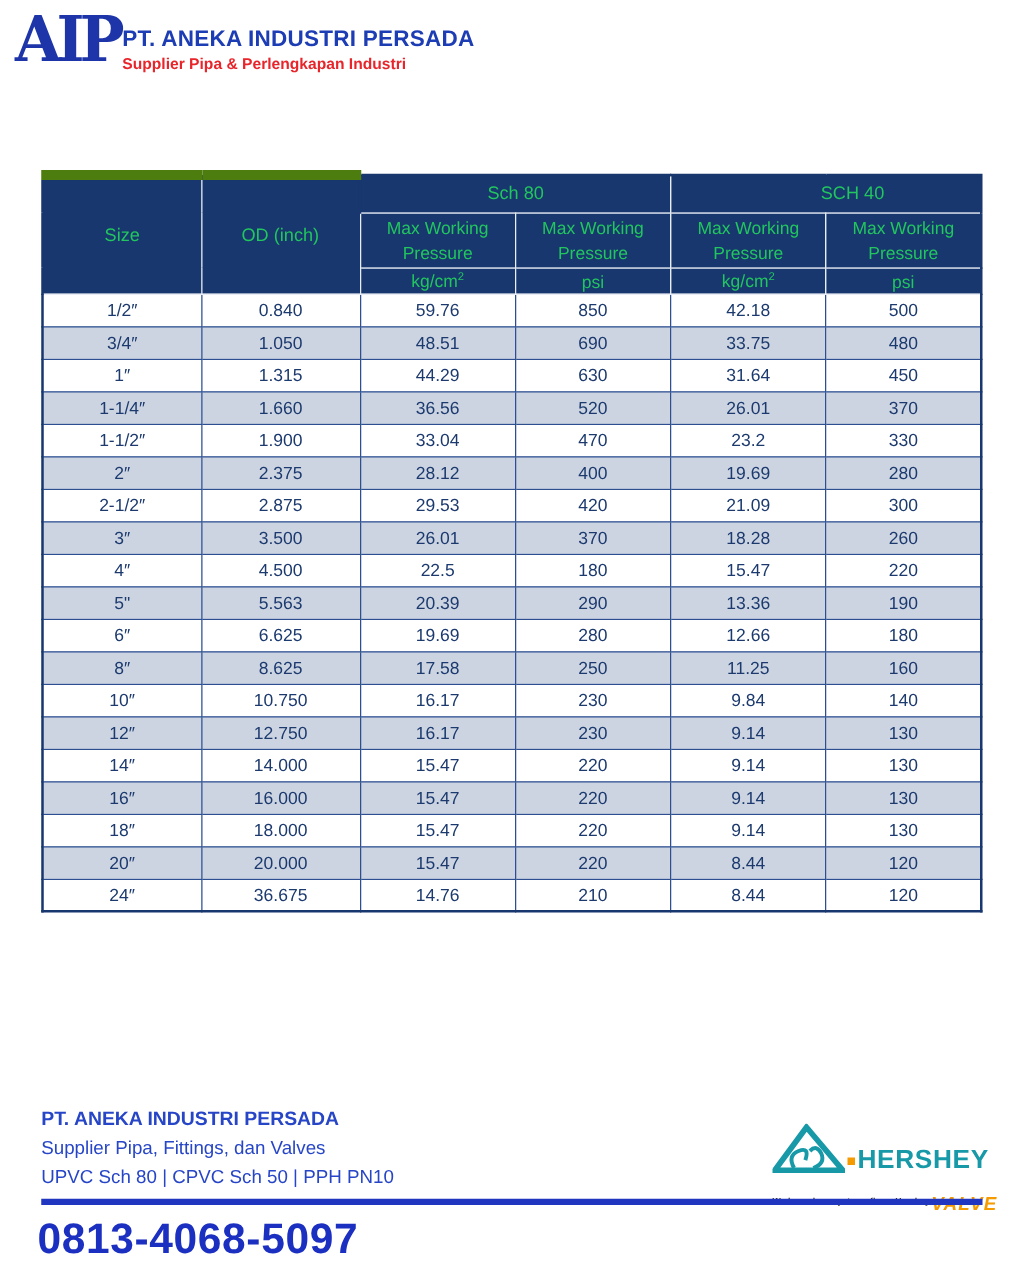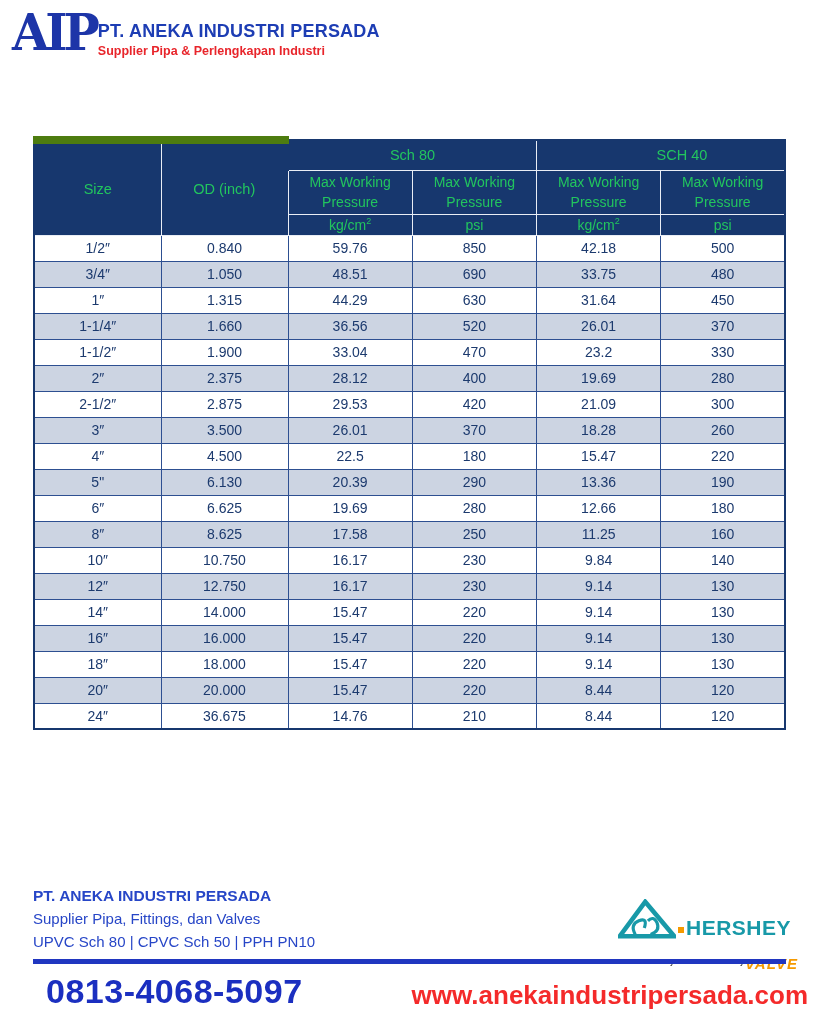--- a/index.html
+++ b/index.html
@@ -141,25 +141,25 @@
 
   .footer-rule {
     position: absolute;
     left: 33px; top: 959px;
     width: 753px; height: 5px;
     background: #2036c0;
   }
 
   .contact-bar {
     position: absolute;
-    left: 46px; top: 972px;
+    left: 30px; top: 972px;
     width: 762px;
     display: flex;
     justify-content: space-between;
-    align-items: flex-end;
+    align-items: flex-start;
   }
   .phone {
     font-size: 34px;
     font-weight: bold;
     color: #1b2fc0;
     letter-spacing: 0.5px;
   }
   .website {
     font-size: 26px;
     font-weight: bold;
@@ -288,21 +288,21 @@
         <tr>
           <td>4″</td>
           <td>4.500</td>
           <td>22.5</td>
           <td>180</td>
           <td>15.47</td>
           <td>220</td>
         </tr>
         <tr>
           <td>5"</td>
-          <td>6.130</td>
+          <td>5.563</td>
           <td>20.39</td>
           <td>290</td>
           <td>13.36</td>
           <td>190</td>
         </tr>
         <tr>
           <td>6″</td>
           <td>6.625</td>
           <td>19.69</td>
           <td>280</td>
@@ -394,16 +394,15 @@
     <div class="hershey-bottom">
       <div class="hershey-tagline">We know how systems flow - Hershey</div>
       <div class="hershey-valve">VALVE</div>
     </div>
   </div>
 
   <div class="footer-rule"></div>
 
   <div class="contact-bar">
     <div class="phone">0813-4068-5097</div>
-    <div class="website">www.anekaindustripersada.com</div>
   </div>
 
 </div>
 
 </body></html>

